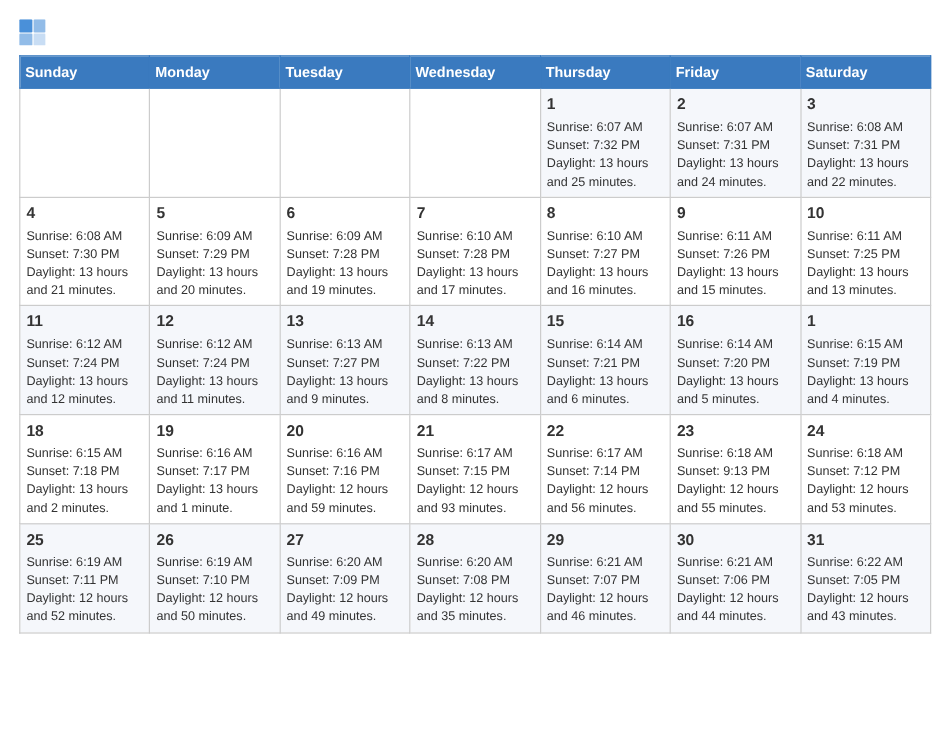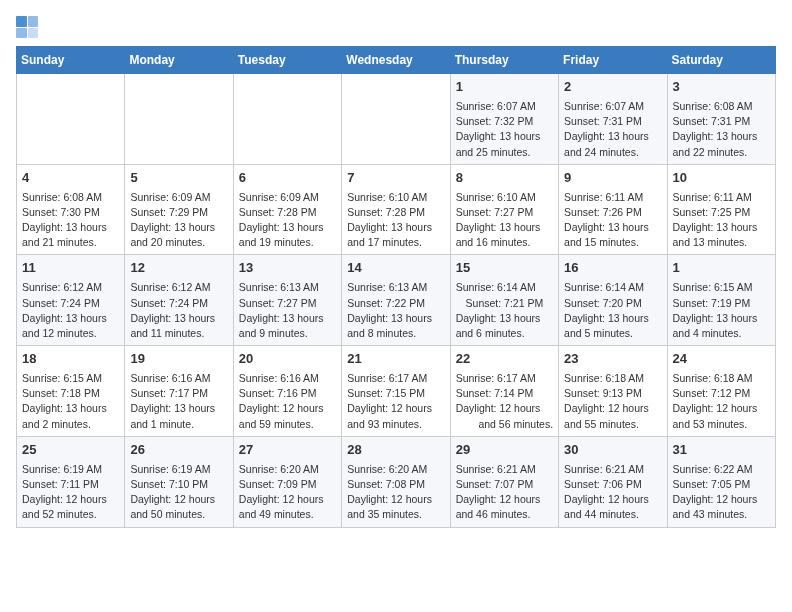--- a/index.html
+++ b/index.html
@@ -214,21 +214,21 @@
         <td>
           <span class="day-number">14</span>
           <span style="display: block;">Sunrise: 6:13 AM</span>
           <span style="display: block;">Sunset: 7:22 PM</span>
           <span style="display: block;">Daylight: 13 hours</span>
           <span style="display: block;">and 8 minutes.</span>
         </td>
         <td>
           <span class="day-number">15</span>
           <span style="display: block;">Sunrise: 6:14 AM</span>
-          <span style="display: block; text-align: center;">Sunset: 7:21 PM</span>
+          <span style="display: block;">Sunset: 7:21 PM</span>
           <span style="display: block;">Daylight: 13 hours</span>
           <span style="display: block;">and 6 minutes.</span>
         </td>
         <td>
           <span class="day-number">16</span>
           <span style="display: block;">Sunrise: 6:14 AM</span>
           <span style="display: block;">Sunset: 7:20 PM</span>
           <span style="display: block;">Daylight: 13 hours</span>
           <span style="display: block;">and 5 minutes.</span>
         </td>
@@ -267,21 +267,21 @@
           <span style="display: block;">Sunrise: 6:17 AM</span>
           <span style="display: block;">Sunset: 7:15 PM</span>
           <span style="display: block;">Daylight: 12 hours</span>
           <span style="display: block;">and 93 minutes.</span>
         </td>
         <td>
           <span class="day-number">22</span>
           <span style="display: block;">Sunrise: 6:17 AM</span>
           <span style="display: block;">Sunset: 7:14 PM</span>
           <span style="display: block;">Daylight: 12 hours</span>
-          <span style="display: block; text-align: right;">and 56 minutes.</span>
+          <span style="display: block;">and 56 minutes.</span>
         </td>
         <td>
           <span class="day-number">23</span>
           <span style="display: block;">Sunrise: 6:18 AM</span>
           <span style="display: block;">Sunset: 9:13 PM</span>
           <span style="display: block;">Daylight: 12 hours</span>
           <span style="display: block;">and 55 minutes.</span>
         </td>
         <td>
           <span class="day-number">24</span>

